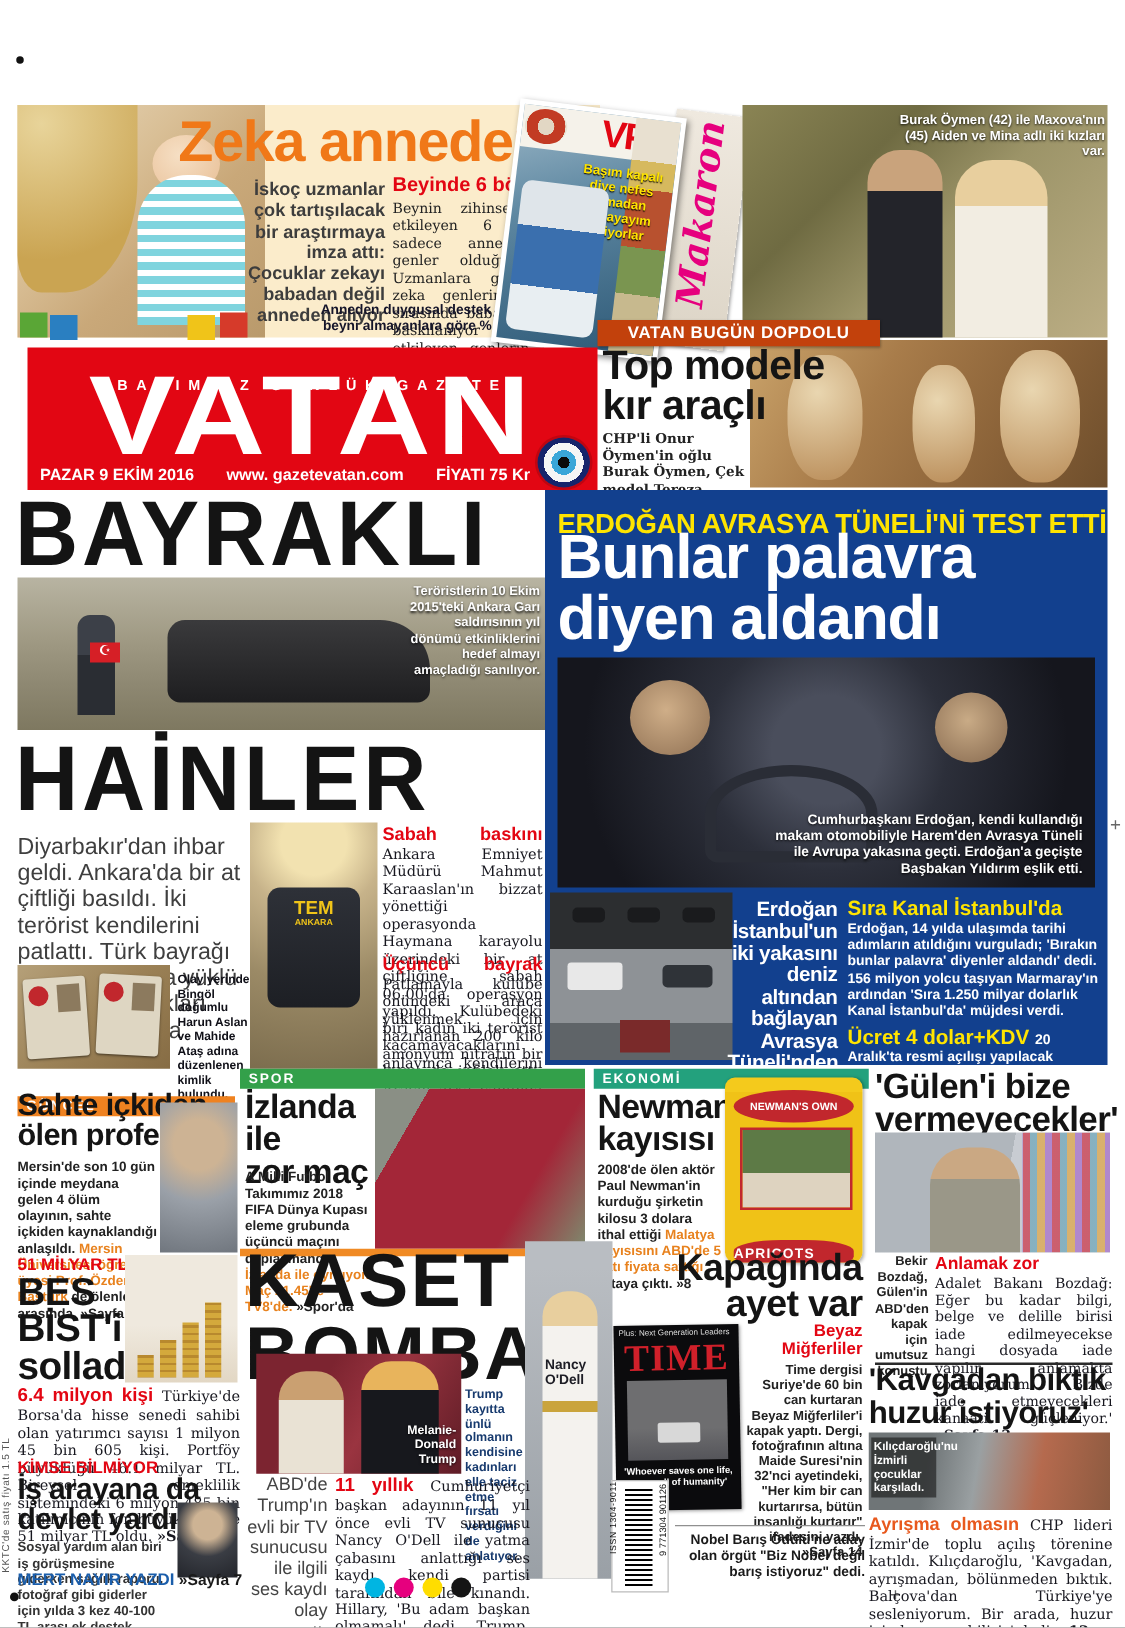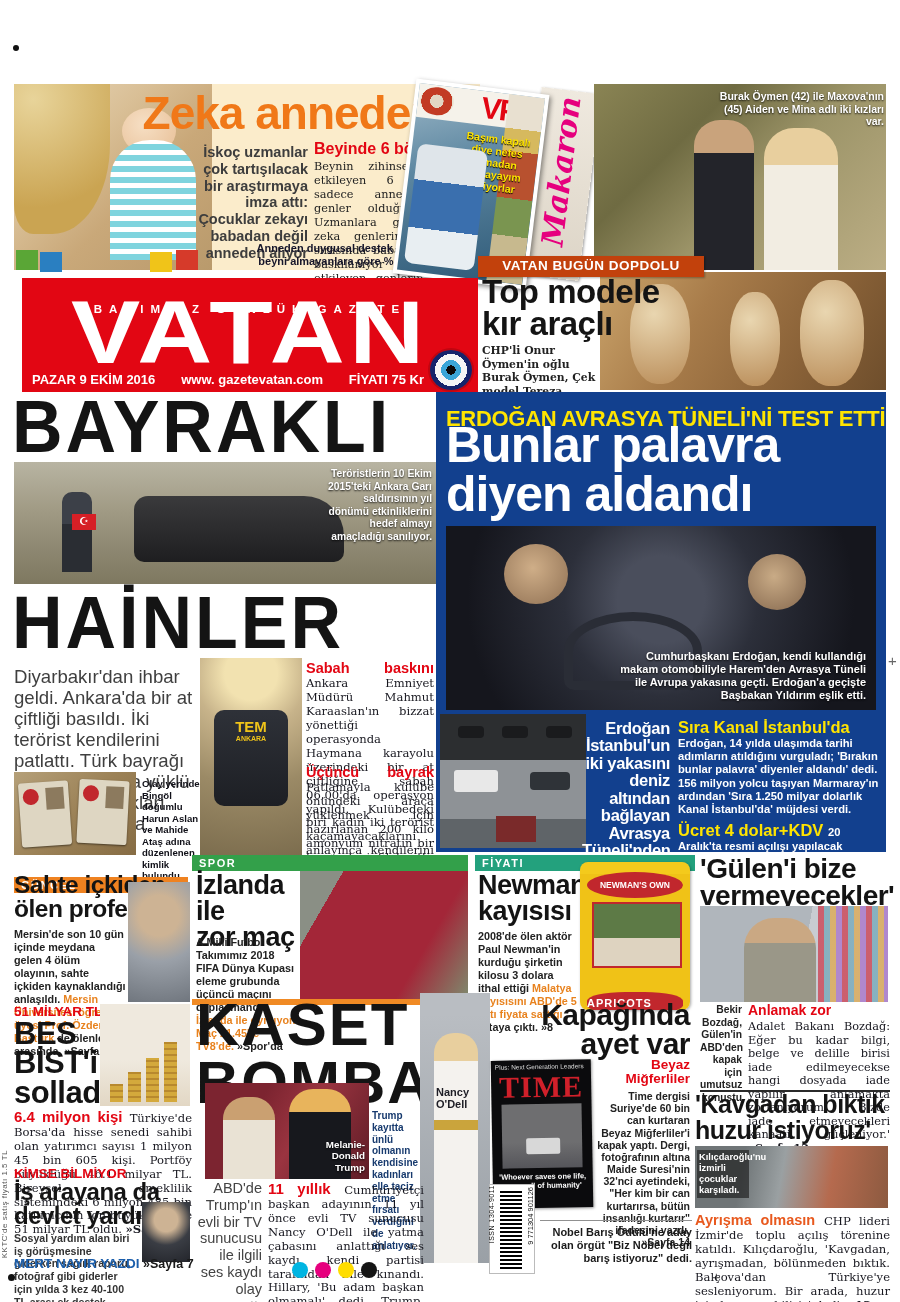--- a/index.html
+++ b/index.html
@@ -409,21 +409,21 @@
   <div class="abs bighead" id="spor-h">
     <div>İzlanda ile</div>
     <div>zor maç</div>
   </div>
   <div class="abs" id="spor-body">
     <span>A Milli Futbol Takımımız 2018 FIFA Dünya Kupası eleme grubunda üçüncü maçını deplasmanda </span><span class="hl-orange">İzlanda ile oynuyor. Maç 21.45'te TV8'de. </span><span>»Spor'da</span>
   </div>
   <div class="ph" id="spor-photo"></div>
   <div class="abs" id="spor-strip"></div>
 
-  <div class="tagbar" id="eko-bar">FİYATI</div>
+  <div class="tagbar" id="eko-bar">EKONOMİ</div>
   <div class="abs bighead" id="eko-h">
     <div>Newman</div>
     <div>kayısısı</div>
   </div>
   <div class="abs" id="eko-body">
     <span>2008'de ölen aktör Paul Newman'in kurduğu şirketin kilosu 3 dolara ithal ettiği </span><span class="hl-orange">Malatya kayısısını ABD'de 5 katı fiyata sattığı </span><span>ortaya çıktı. </span><span class="b">»8</span>
   </div>
   <div class="ph" id="bag">
     <div id="bag-oval">NEWMAN'S OWN</div>
     <div id="bag-photo"></div>

